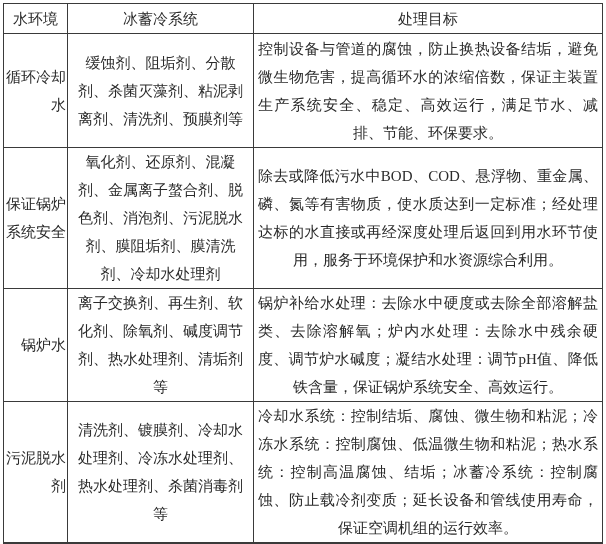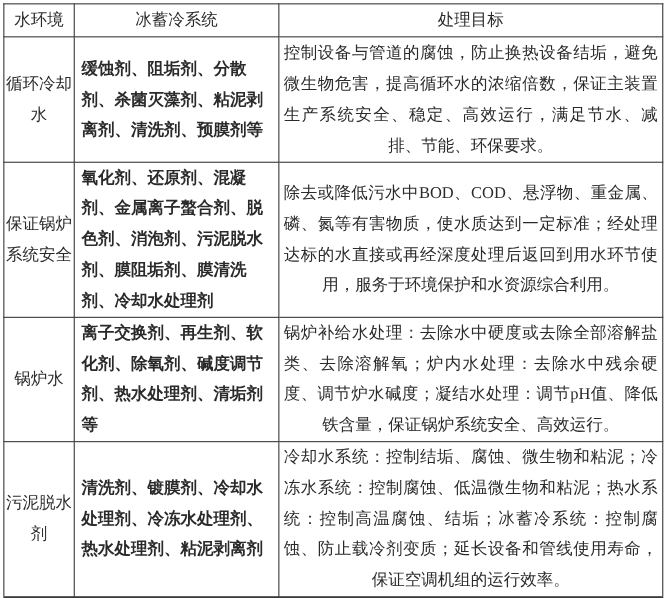--- a/index.html
+++ b/index.html
@@ -46,27 +46,26 @@
     word-break: break-all;
     overflow: hidden;
   }
   tr.r-head { height: 30px; }
   tr.r-1 { height: 114px; }
   tr.r-2 { height: 140px; }
   tr.r-3 { height: 112px; }
   tr.r-4 { height: 141px; }
   th { text-align: center; }
   td.env {
-    text-align: center;
+    text-align: right;
     padding: 0 1px;
   }
   td.chem {
-    text-align: left;
+    text-align: center;
     padding: 0 6px;
-    font-weight: bold;
   }
   td.goal {
     text-align: justify;
     text-align-last: center;
     padding: 0 4px;
     margin-left: 48px;
   }
 </style>
 </head>
 <body>
@@ -96,18 +95,18 @@
         <td class="chem">氧化剂、还原剂、混凝剂、金属离子螯合剂、脱色剂、消泡剂、污泥脱水剂、膜阻垢剂、膜清洗剂、冷却水处理剂</td>
         <td class="goal">除去或降低污水中BOD、COD、悬浮物、重金属、磷、氮等有害物质，使水质达到一定标准；经处理达标的水直接或再经深度处理后返回到用水环节使用，服务于环境保护和水资源综合利用。</td>
       </tr>
       <tr class="r-3">
         <td class="env">锅炉水</td>
         <td class="chem">离子交换剂、再生剂、软化剂、除氧剂、碱度调节剂、热水处理剂、清垢剂等</td>
         <td class="goal">锅炉补给水处理：去除水中硬度或去除全部溶解盐类、去除溶解氧；炉内水处理：去除水中残余硬度、调节炉水碱度；凝结水处理：调节pH值、降低铁含量，保证锅炉系统安全、高效运行。</td>
       </tr>
       <tr class="r-4">
         <td class="env">污泥脱水剂</td>
-        <td class="chem">清洗剂、镀膜剂、冷却水处理剂、冷冻水处理剂、热水处理剂、粘泥剥离剂</td>
+        <td class="chem">清洗剂、镀膜剂、冷却水处理剂、冷冻水处理剂、热水处理剂、杀菌消毒剂等</td>
         <td class="goal">冷却水系统：控制结垢、腐蚀、微生物和粘泥；冷冻水系统：控制腐蚀、低温微生物和粘泥；热水系统：控制高温腐蚀、结垢；冰蓄冷系统：控制腐蚀、防止载冷剂变质；延长设备和管线使用寿命，保证空调机组的运行效率。</td>
       </tr>
     </tbody>
   </table>
 </div>
 
 </body></html>

